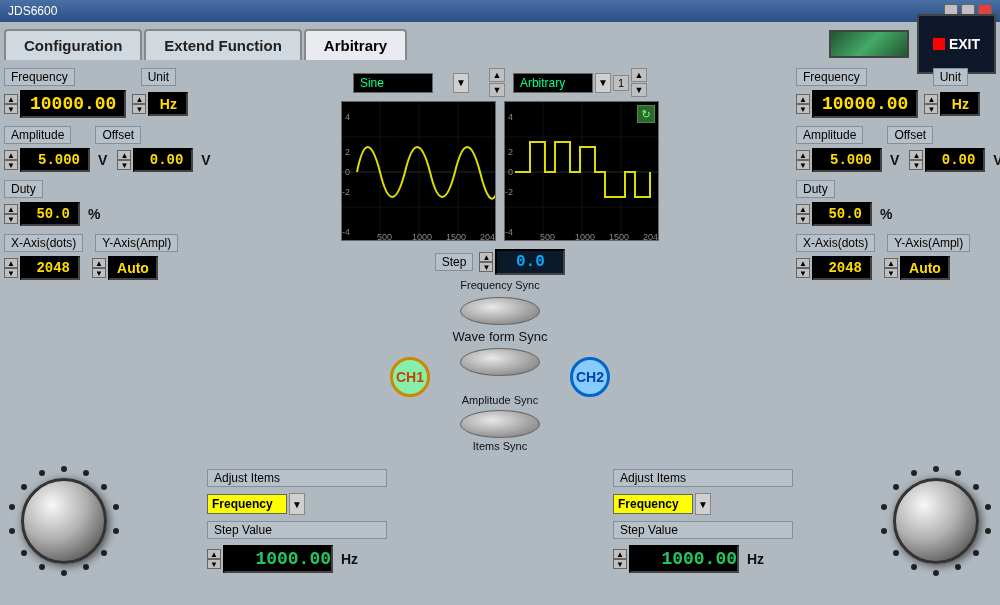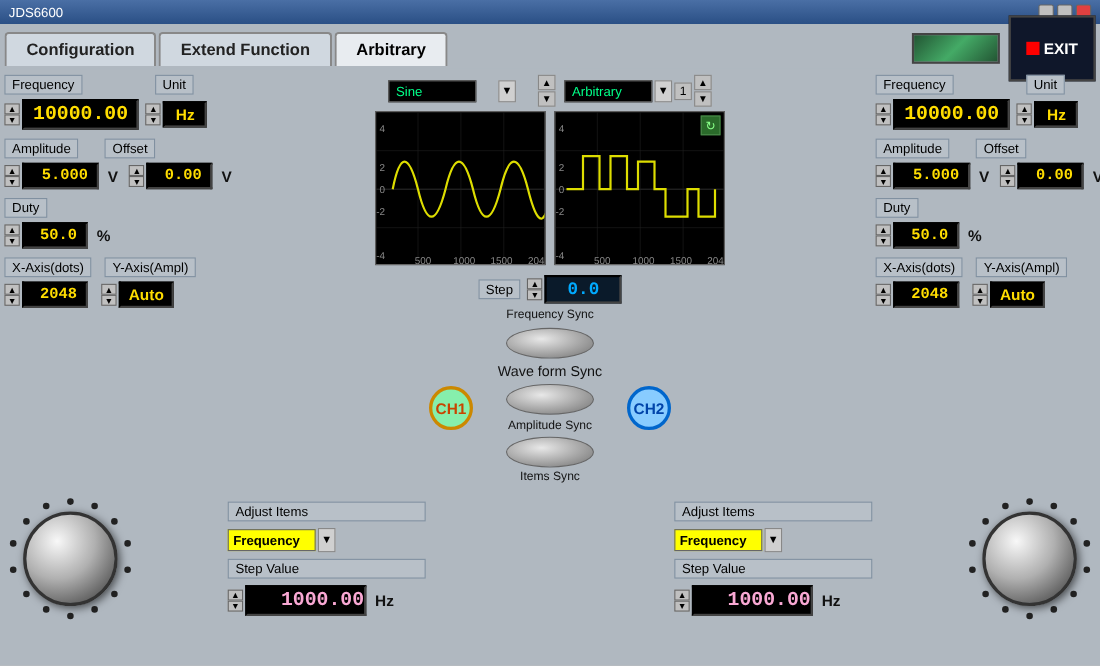--- a/index.html
+++ b/index.html
@@ -158,21 +158,21 @@
       font-weight: bold;
       color: #000;
       padding: 2px 4px;
       width: 80px;
       cursor: pointer;
     }
     
     
     .step-display {
       background: #000;
-      color: #f9a8d4;
+      color: #22c55e;
       font-family: 'Courier New', monospace;
       font-size: 18px;
       font-weight: bold;
       padding: 2px 0;
       min-width: 110px;
       text-align: right;
       border: 2px inset #444;
     }
     
     .select-arrow {
@@ -456,21 +456,21 @@
 
         <div style="display:flex;flex-direction:column;align-items:center;gap:4px;margin-top:2px;">
 
           <div style="display:flex;align-items:center;gap:6px;">
             <button class="sync-btn"></button>
           </div>
           <div style="font-size:13px;color:#111;">Wave form Sync</div>
 
           <div style="display:flex;align-items:center;gap:30px;">
             <div class="ch-circle ch1">CH1</div>
-            <div style="display:flex;flex-direction:column;align-items:center;gap:4px;">
+            <div style="display:flex;flex-direction:column;align-items:center;gap:18px;">
               <button class="sync-btn"></button>
               <span style="font-size:11px;color:#111;">Amplitude Sync</span>
             </div>
             <div class="ch-circle ch2">CH2</div>
           </div>
 
 
           <div style="display:flex;flex-direction:column;align-items:center;gap:2px;">
             <button class="sync-btn"></button>
             <span style="font-size:11px;color:#111;">Items  Sync</span>

